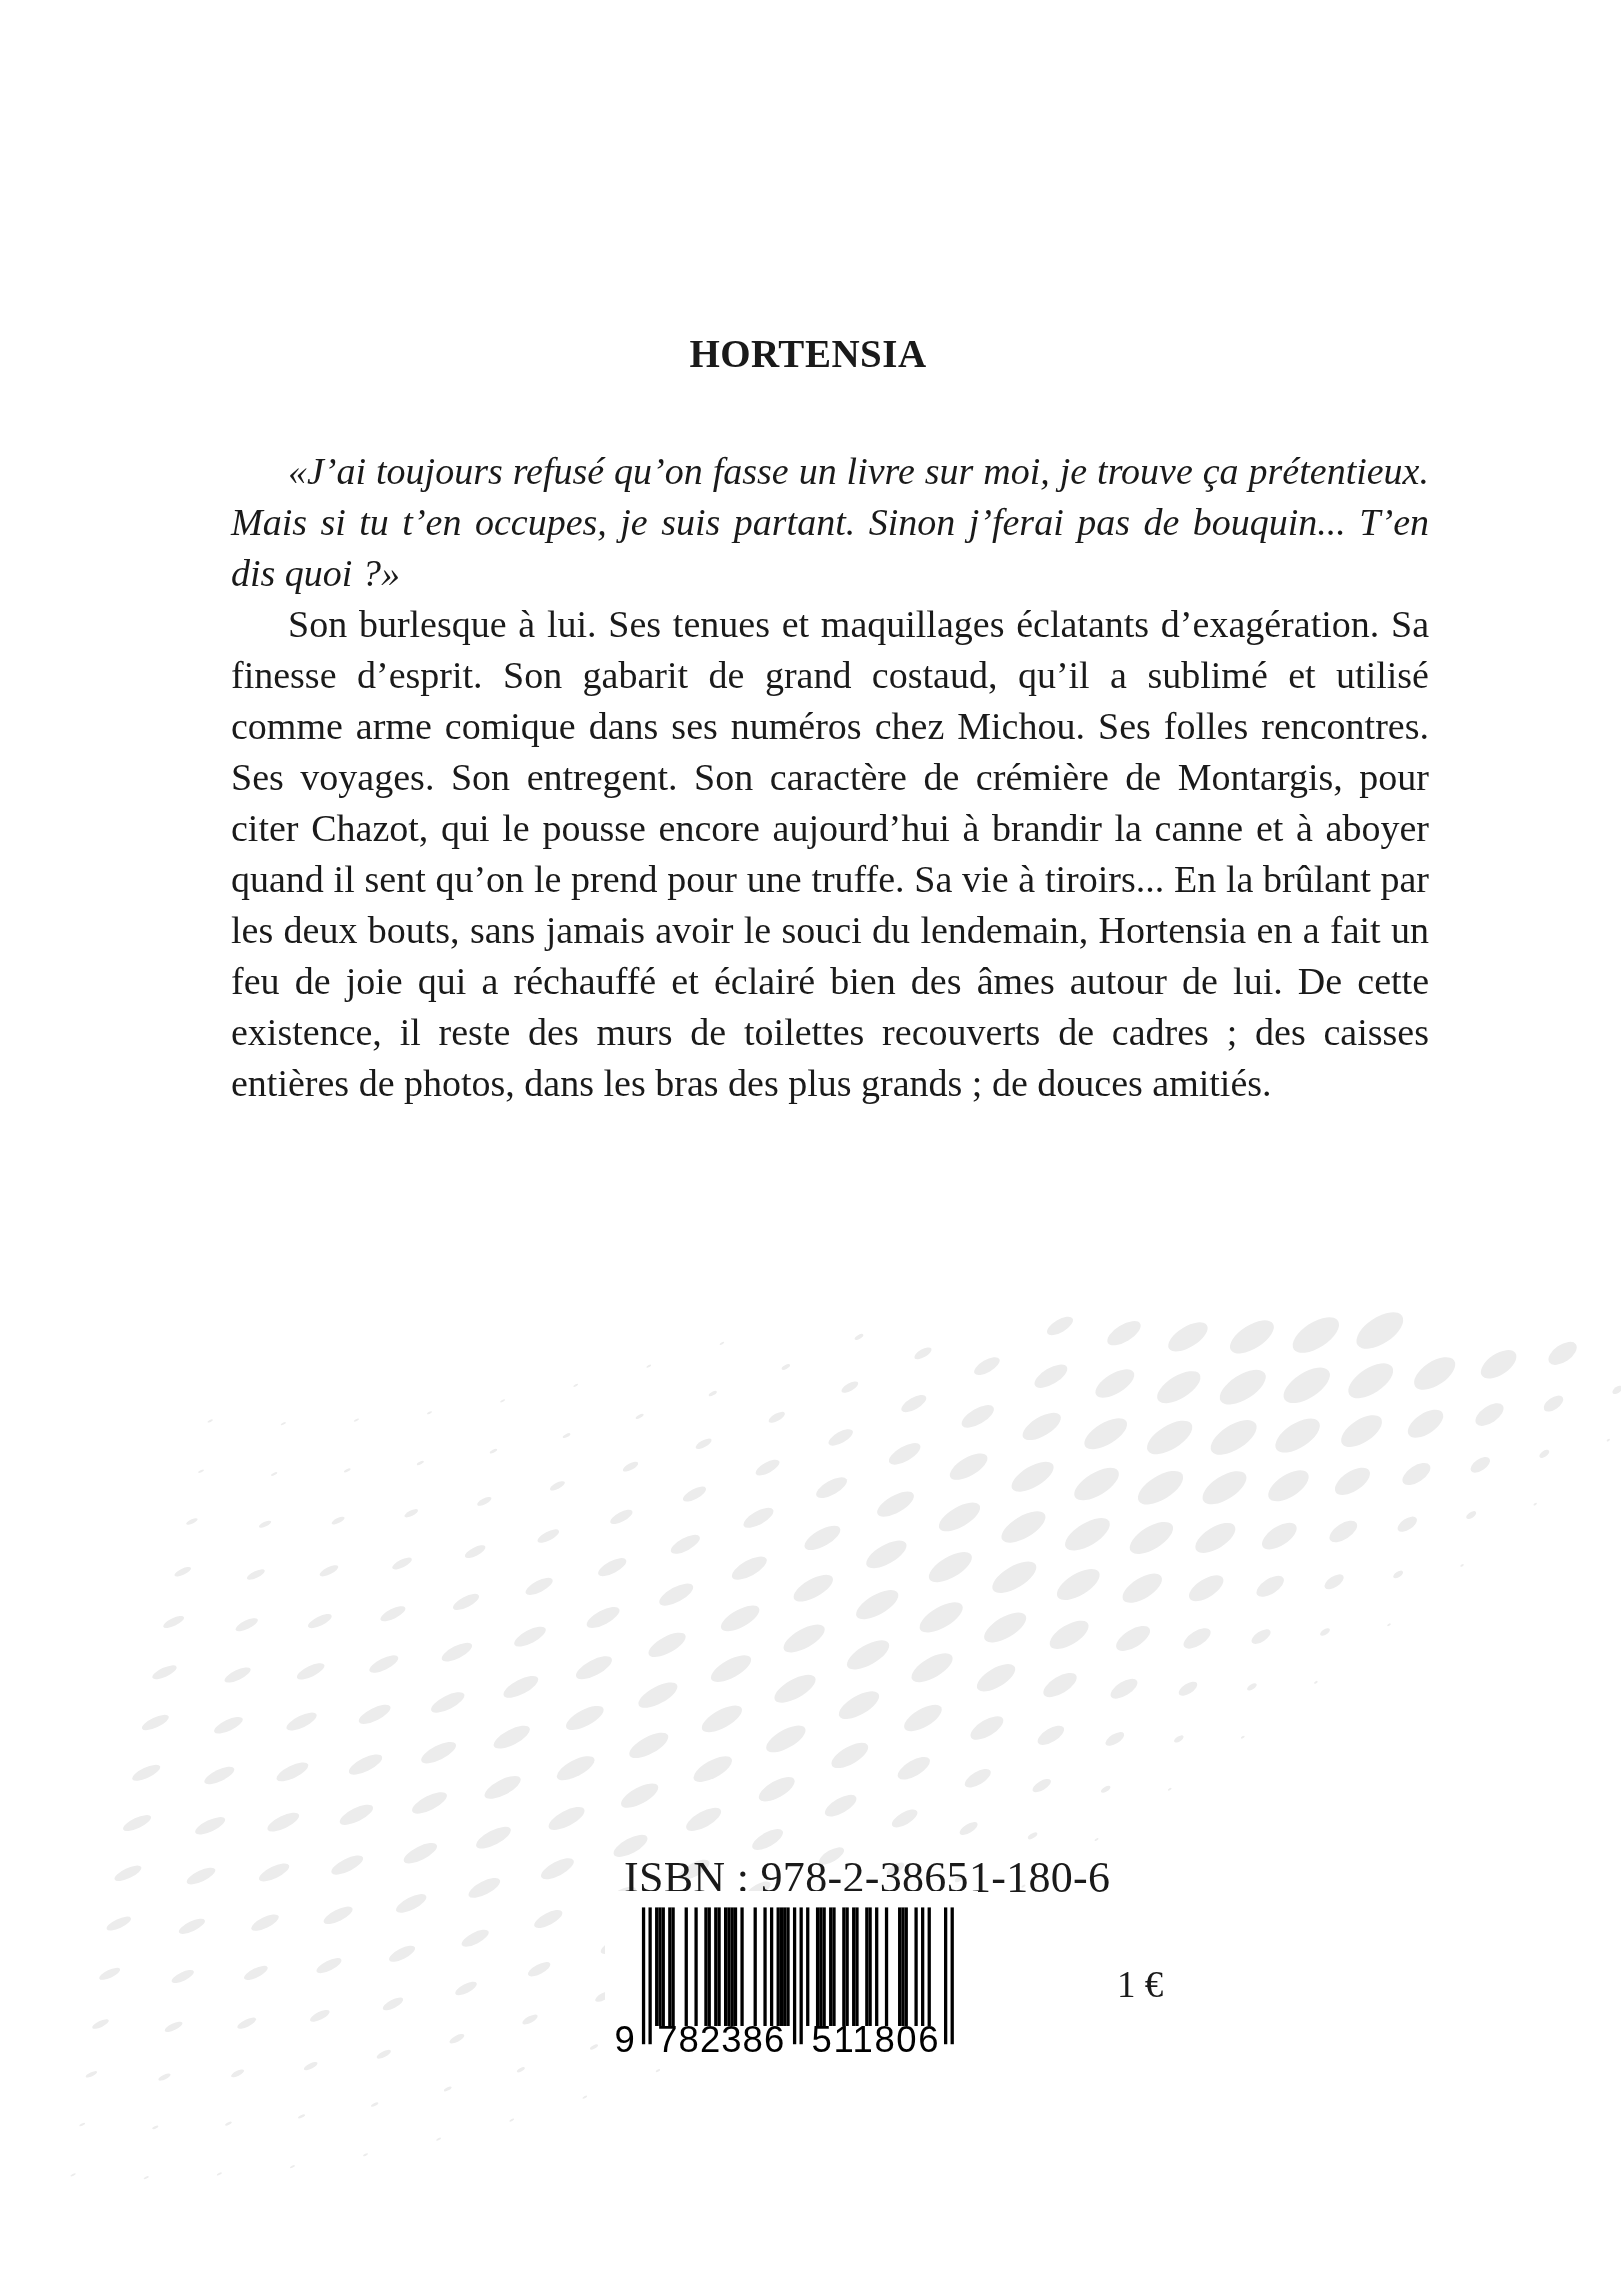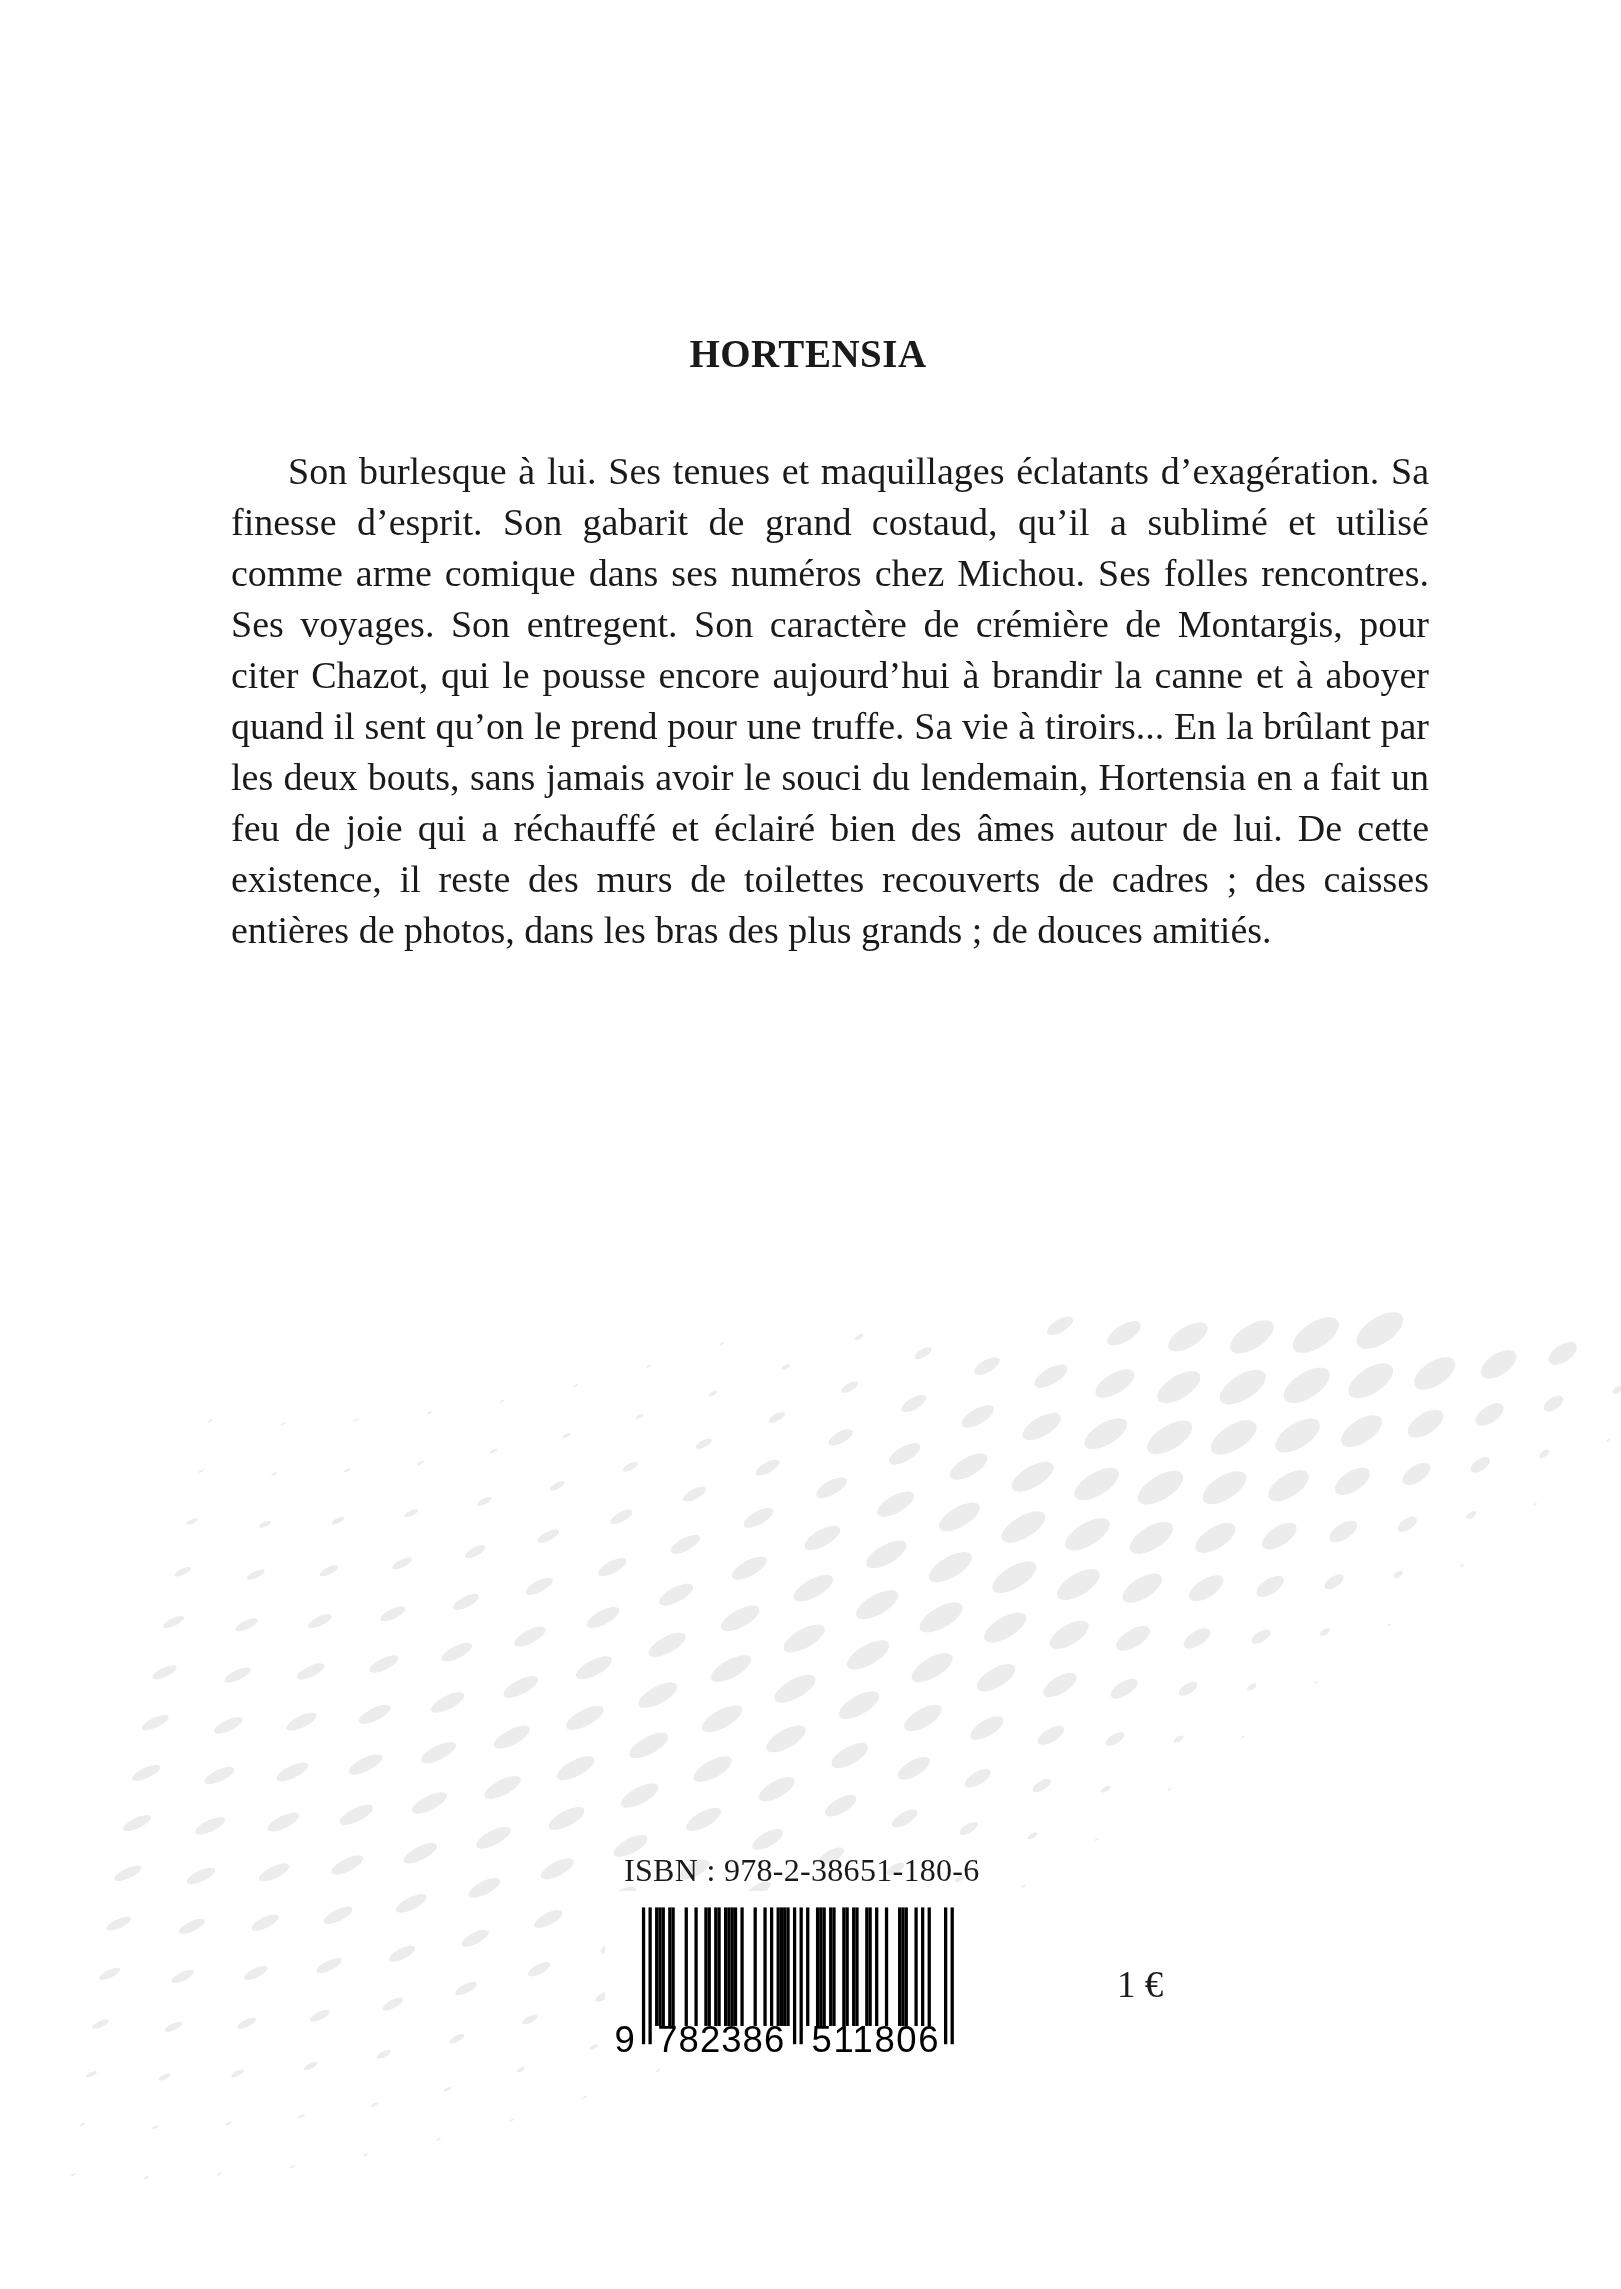--- a/index.html
+++ b/index.html
@@ -15,21 +15,21 @@
   }
   .body-text {
     position: absolute; left: 231px; top: 446px; width: 1198px; z-index: 1;
     font-size: 38px; line-height: 51px; text-align: justify;
   }
   .body-text p { margin: 0; text-indent: 57px; }
   .quote { font-style: italic; }
   .gap { height: 50px; }
   .author { font-weight: bold; }
   .isbn {
-    position: absolute; left: 624px; top: 1852px; font-size: 32px; z-index: 2;
+    position: absolute; left: 624px; top: 1852px; font-size: 44px; z-index: 2;
     letter-spacing: 0.3px;
   }
   .barcode-box {
     position: absolute; left: 605px; top: 1891px; width: 373px; height: 166px;
     background: #ffffff; z-index: 2;
   }
   .barcode-svg { position: absolute; left: 0; top: 0; }
   .price {
     position: absolute; left: 1117px; top: 1963px; font-size: 37px; z-index: 2;
   }
@@ -303,20 +303,21 @@
       <ellipse cx="550" cy="1533" rx="3.0" ry="1.1" transform="rotate(-26.904761904761905 550 1533)" fill="#ececec"></ellipse>
       <ellipse cx="630" cy="1516" rx="2.9" ry="1.1" transform="rotate(-27.38095238095238 630 1516)" fill="#ececec"></ellipse>
       <ellipse cx="710" cy="1495" rx="2.9" ry="1.1" transform="rotate(-27.857142857142858 710 1495)" fill="#ececec"></ellipse>
       <ellipse cx="790" cy="1470" rx="2.8" ry="1.1" transform="rotate(-28.333333333333332 790 1470)" fill="#ececec"></ellipse>
     </g>
 </svg>
 
 <div class="title">HORTENSIA</div>
 
 <div class="body-text">
+  <p class="quote">«J’ai toujours refusé qu’on fasse un livre sur moi, je trouve ça prétentieux. Mais si tu t’en occupes, je suis partant. Sinon j’ferai pas de bouquin... T’en dis quoi ?»</p>
   <p>Son burlesque à lui. Ses tenues et maquillages éclatants d’exagération. Sa finesse d’esprit. Son gabarit de grand costaud, qu’il a sublimé et utilisé comme arme comique dans ses numéros chez Michou. Ses folles rencontres. Ses voyages. Son entregent. Son caractère de crémière de Montargis, pour citer Chazot, qui le pousse encore aujourd’hui à brandir la canne et à aboyer quand il sent qu’on le prend pour une truffe. Sa vie à tiroirs... En la brûlant par les deux bouts, sans jamais avoir le souci du lendemain, Hortensia en a fait un feu de joie qui a réchauffé et éclairé bien des âmes autour de lui. De cette existence, il reste des murs de toilettes recouverts de cadres ; des caisses entières de photos, dans les bras des plus grands ; de douces amitiés.</p>
   <div class="gap"></div>
 </div>
 
 <div class="isbn">ISBN : 978-2-38651-180-6</div>
 
 <div class="barcode-box">
   <svg class="barcode-svg" id="barcode" width="373" height="166" viewBox="0 0 408 182">
       <rect x="40.00" y="18" width="3.60" height="150" fill="#000"></rect>
       <rect x="47.20" y="18" width="3.60" height="150" fill="#000"></rect>

